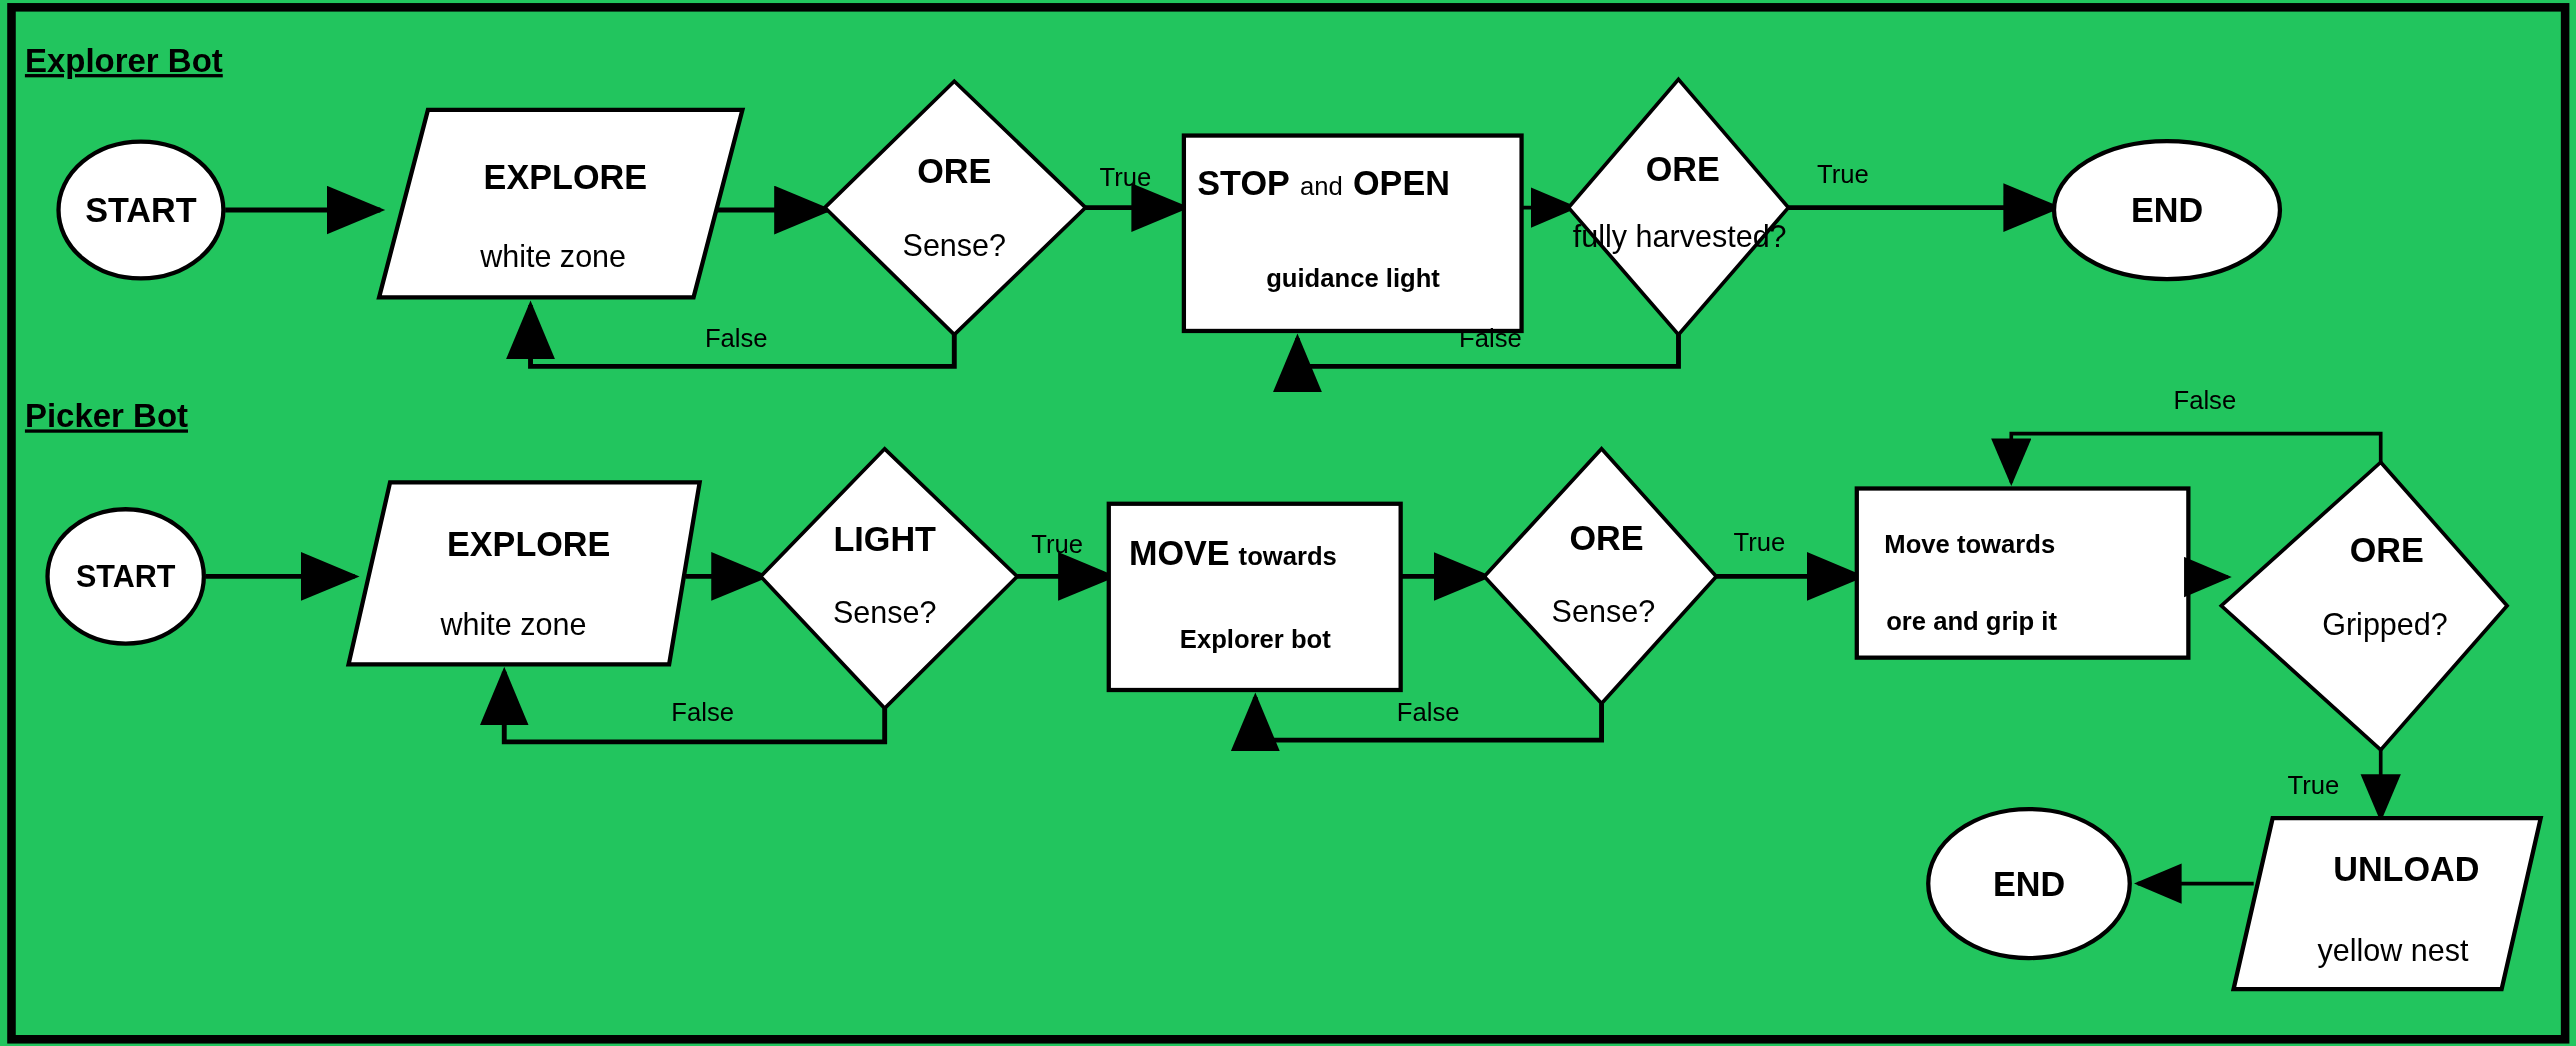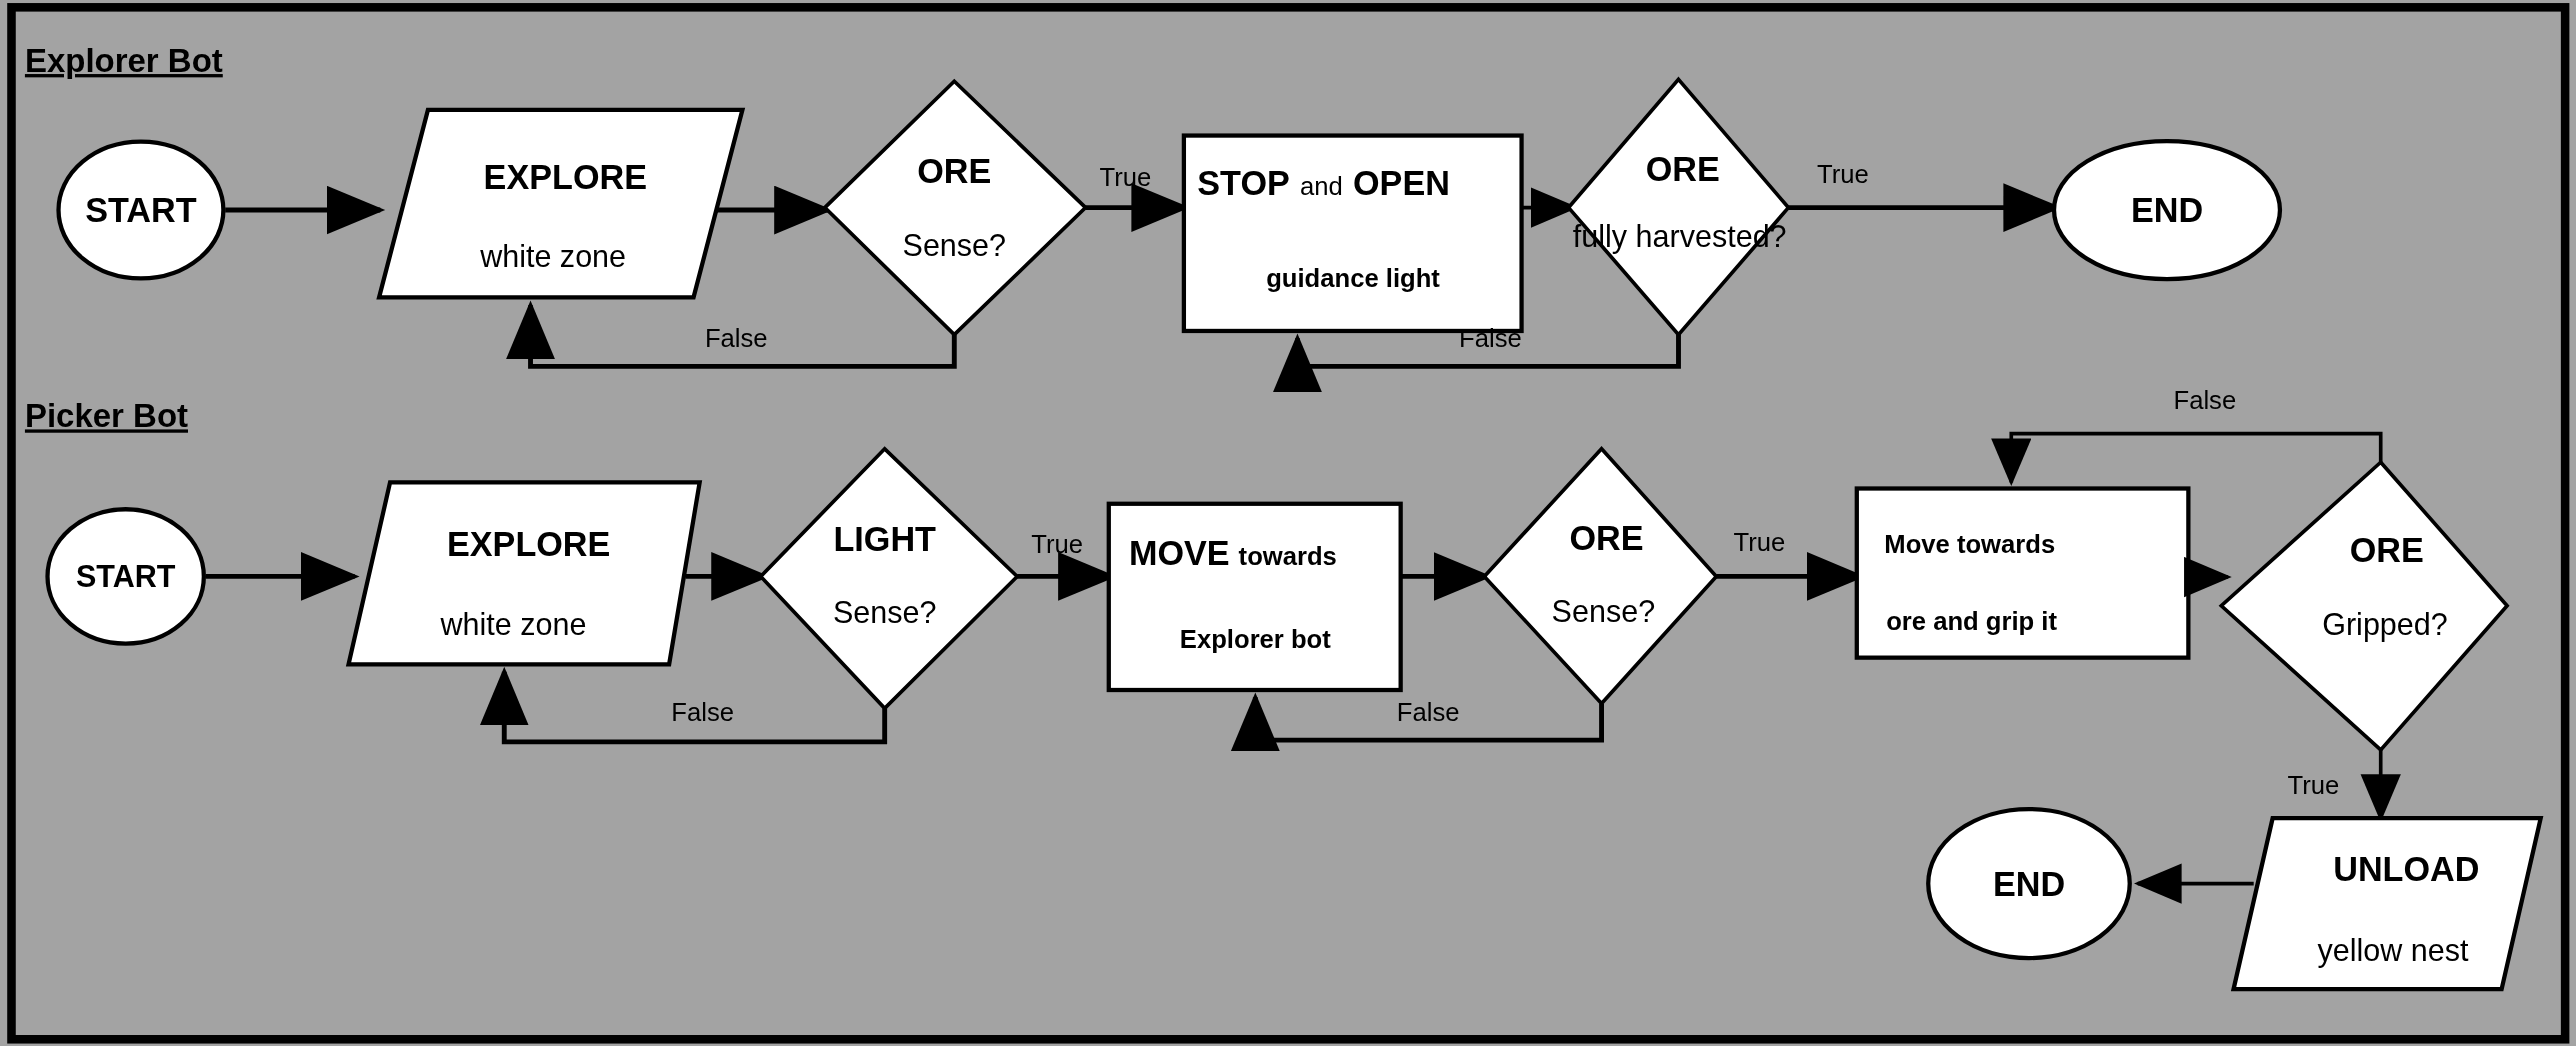--- a/index.html
+++ b/index.html
@@ -4,21 +4,21 @@
 <style>
   html, body {
     margin: 0;
     padding: 0;
     background: #ffffff;
   }
   #page {
     width: 2576px;
     height: 1046px;
     position: relative;
-    background: #a3a3a3;
+    background: #22c55e;
     font-family: "Liberation Sans", sans-serif;
   }
   svg#flow {
     display: block;
     width: 2576px;
     height: 1046px;
   }
   .shape-stroke {
     fill: #ffffff;
     stroke: #000000;

